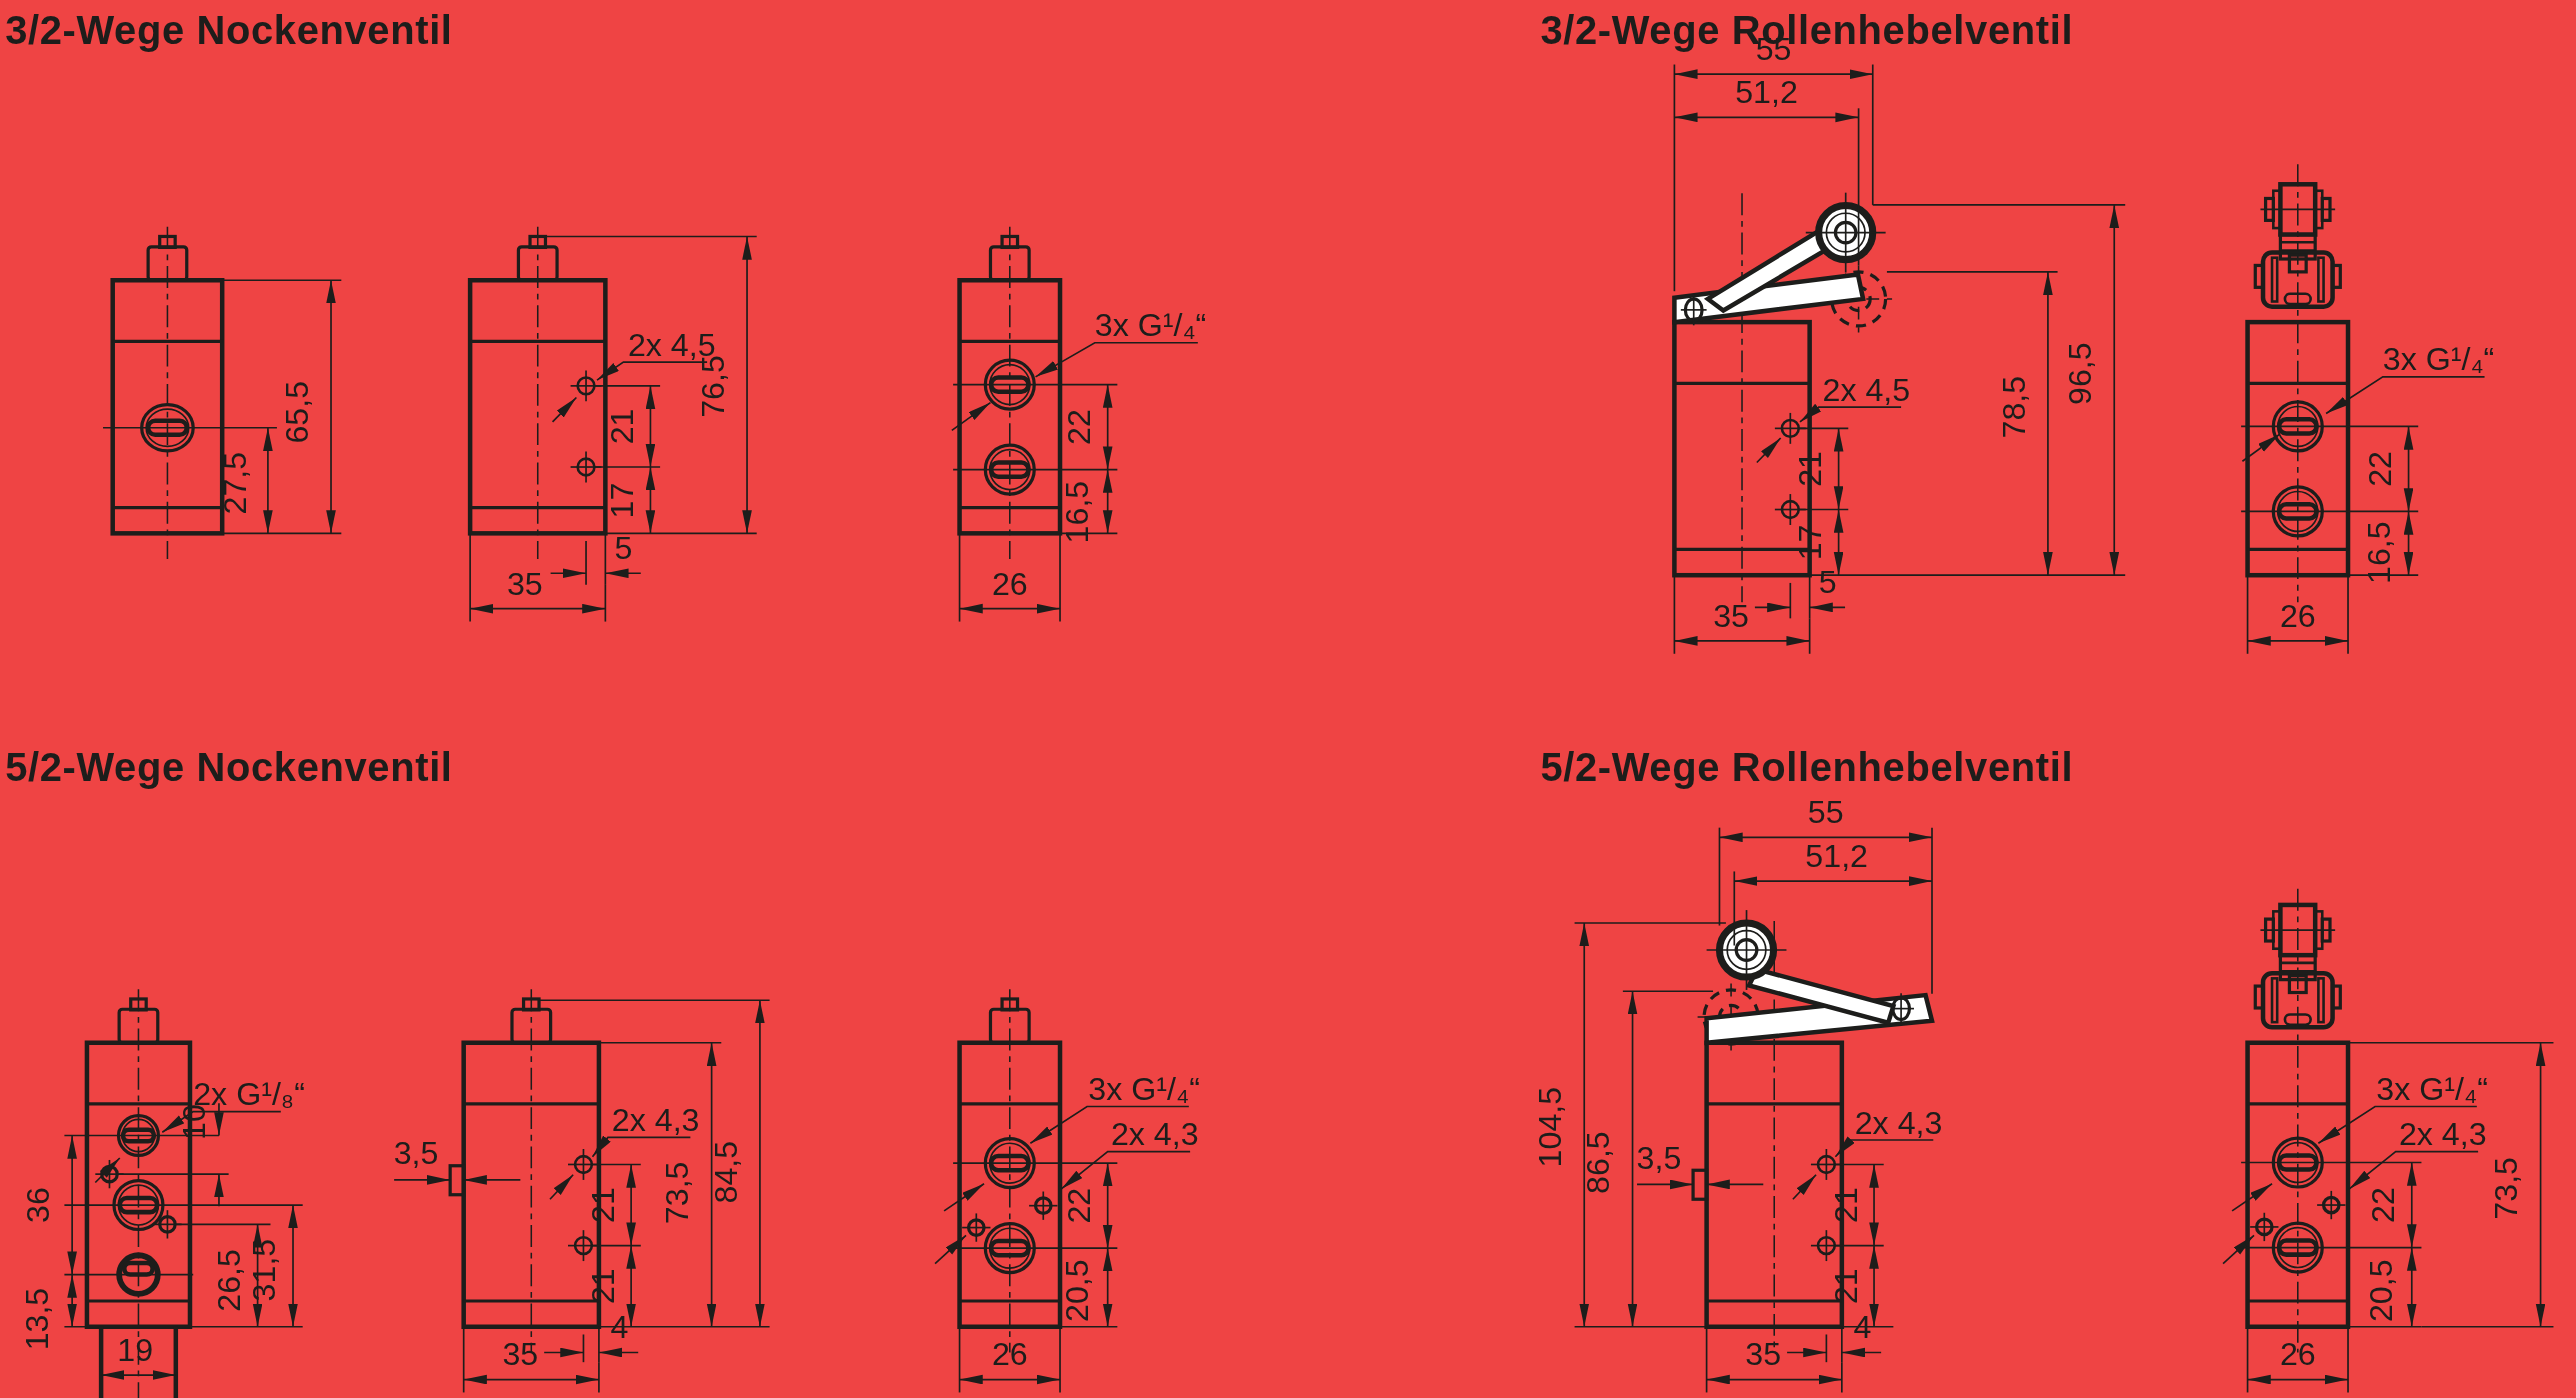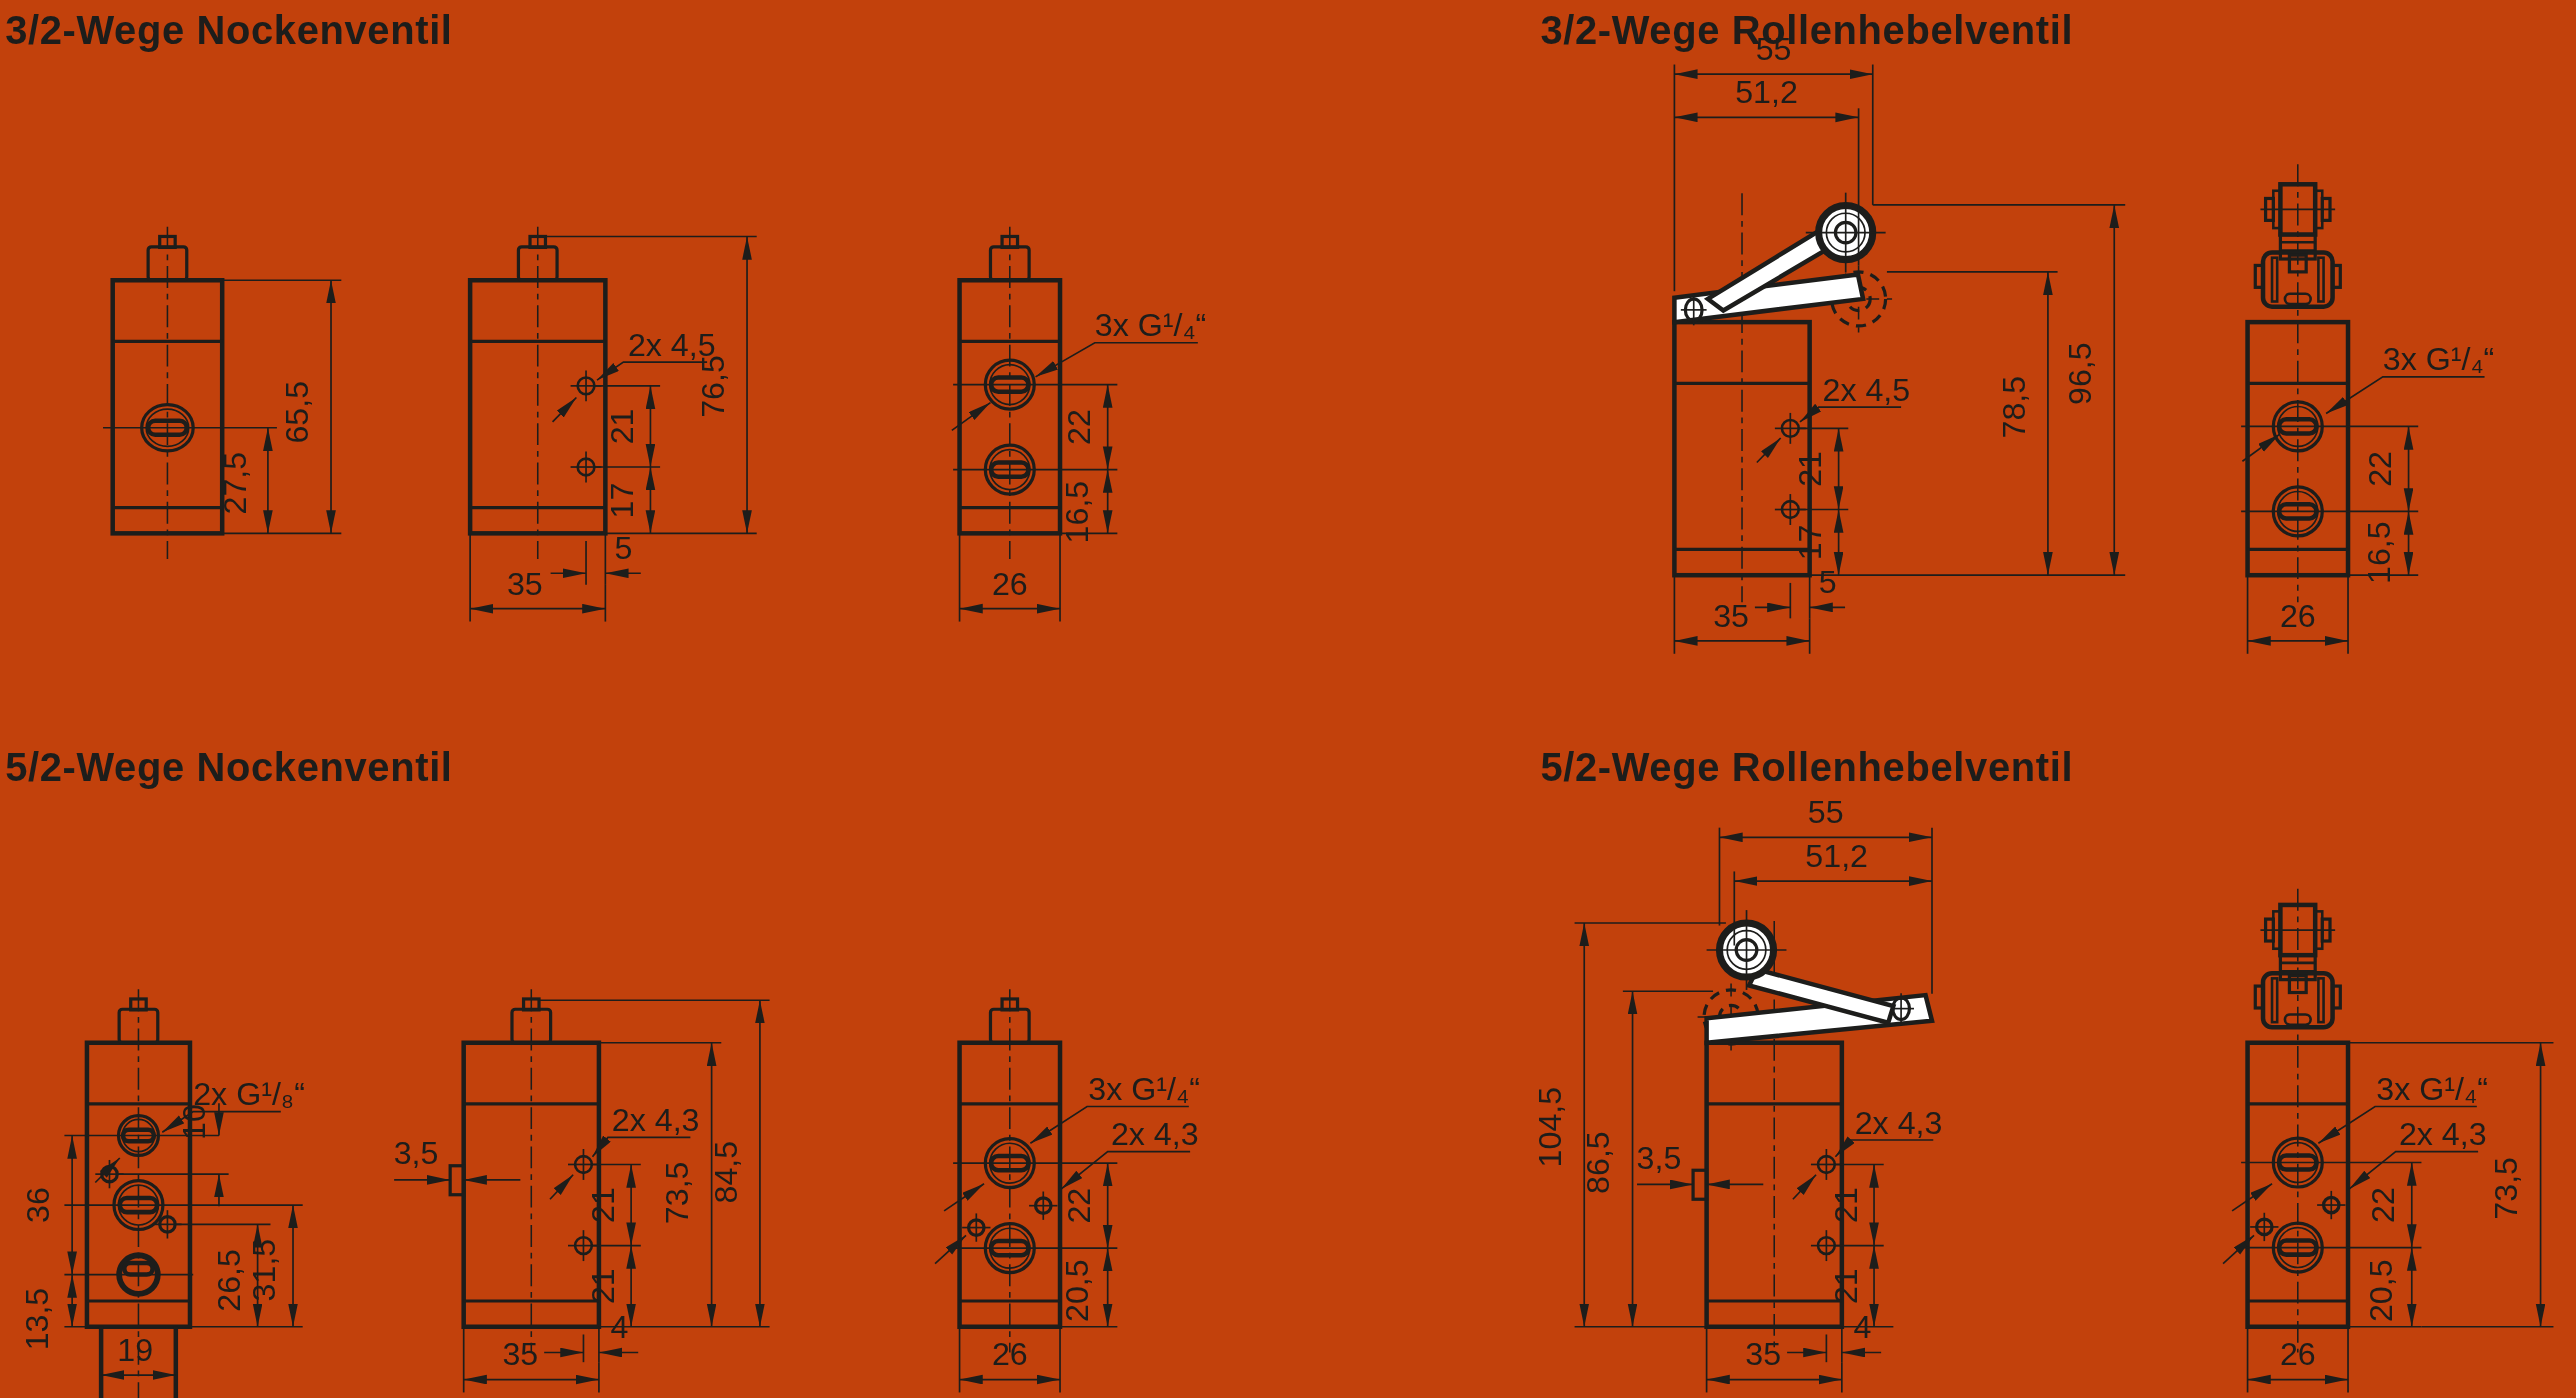--- a/index.html
+++ b/index.html
@@ -1,16 +1,16 @@
 <!DOCTYPE html>
 <html style="font-size:10.3px"><head>
 <meta charset="utf-8">
 <style>
   html,body{margin:0;padding:0;background:#ffffff;}
-  .stage{position:relative;width:2576px;height:1399px;background:#c2410c;overflow:hidden;
+  .stage{position:relative;width:2576px;height:1399px;background:#ef4444;overflow:hidden;
          font-family:"Liberation Sans","DejaVu Sans",sans-serif;}
   svg{display:block}
   .bodyln{stroke:#1d1d1b;stroke-width:7;fill:none;stroke-linejoin:miter;}
   .med{stroke:#1d1d1b;stroke-width:5;fill:none;}
   .med2{stroke:#1d1d1b;stroke-width:4;fill:none;}
   .thin{stroke:#1d1d1b;stroke-width:2.6;fill:none;}
   .slot{stroke:#1d1d1b;stroke-width:7;fill:none;}
   .thick{stroke:#1d1d1b;stroke-width:9;fill:none;}
   .cl{stroke:#1d1d1b;stroke-width:2.4;fill:none;stroke-dasharray:34 9 9 9;}
   .dsh{stroke:#1d1d1b;stroke-width:5;fill:none;stroke-dasharray:16 11;}

